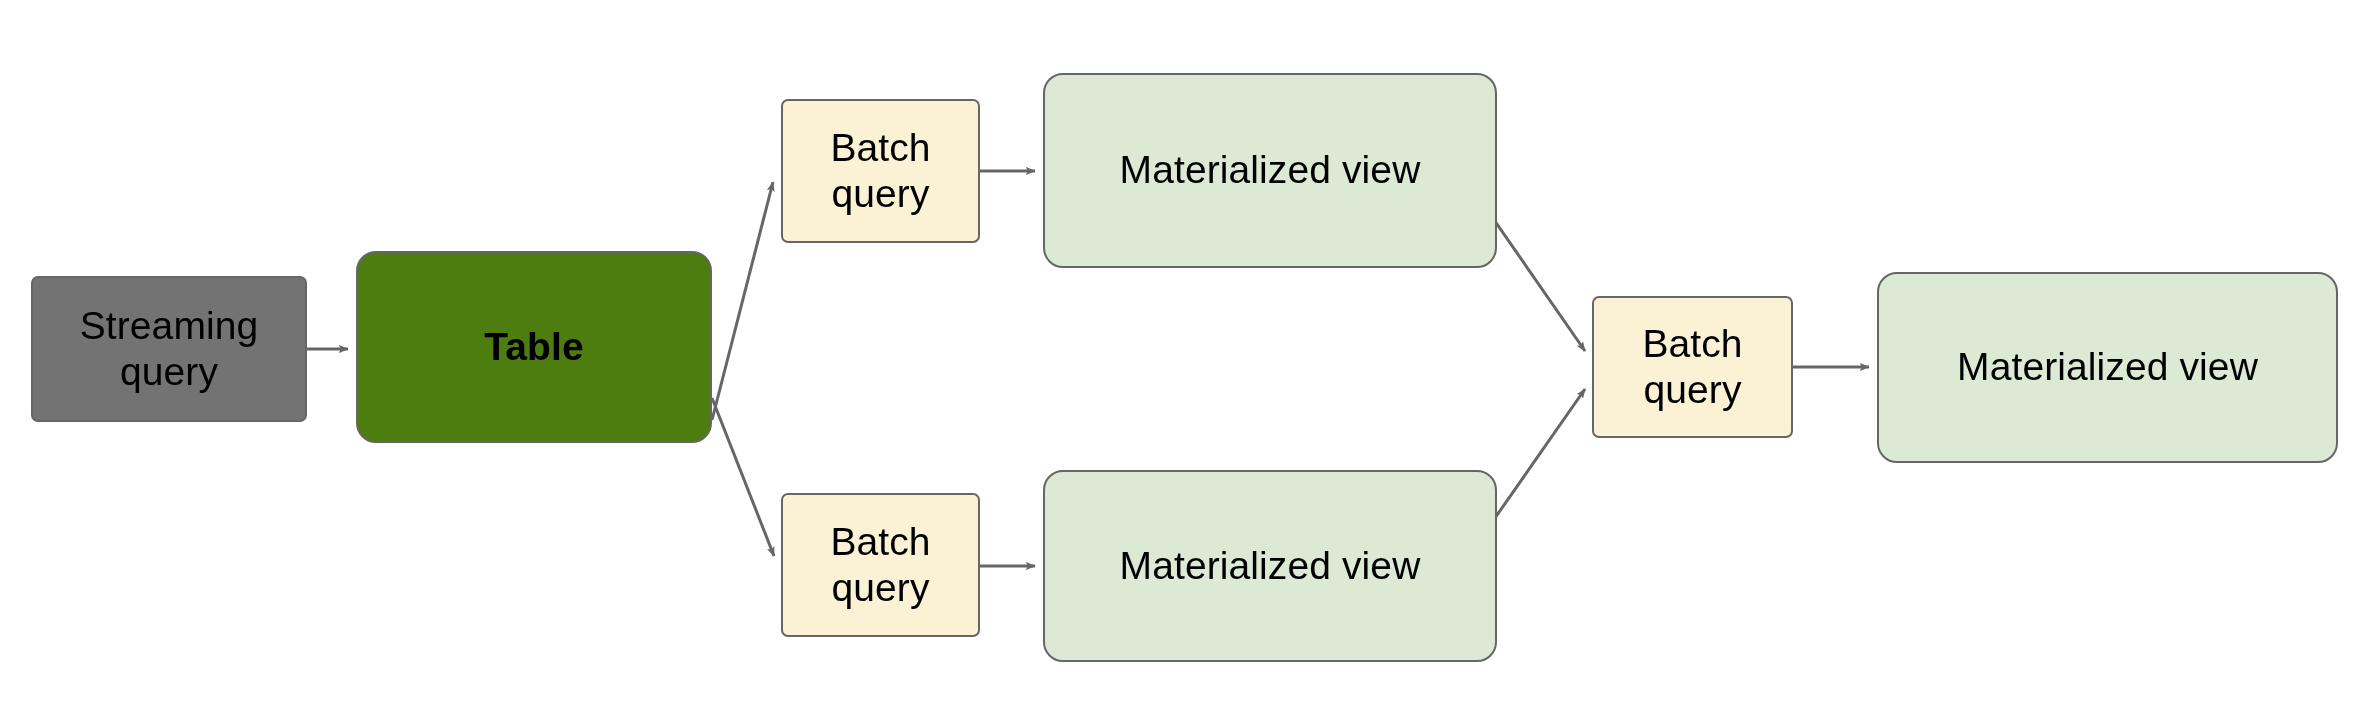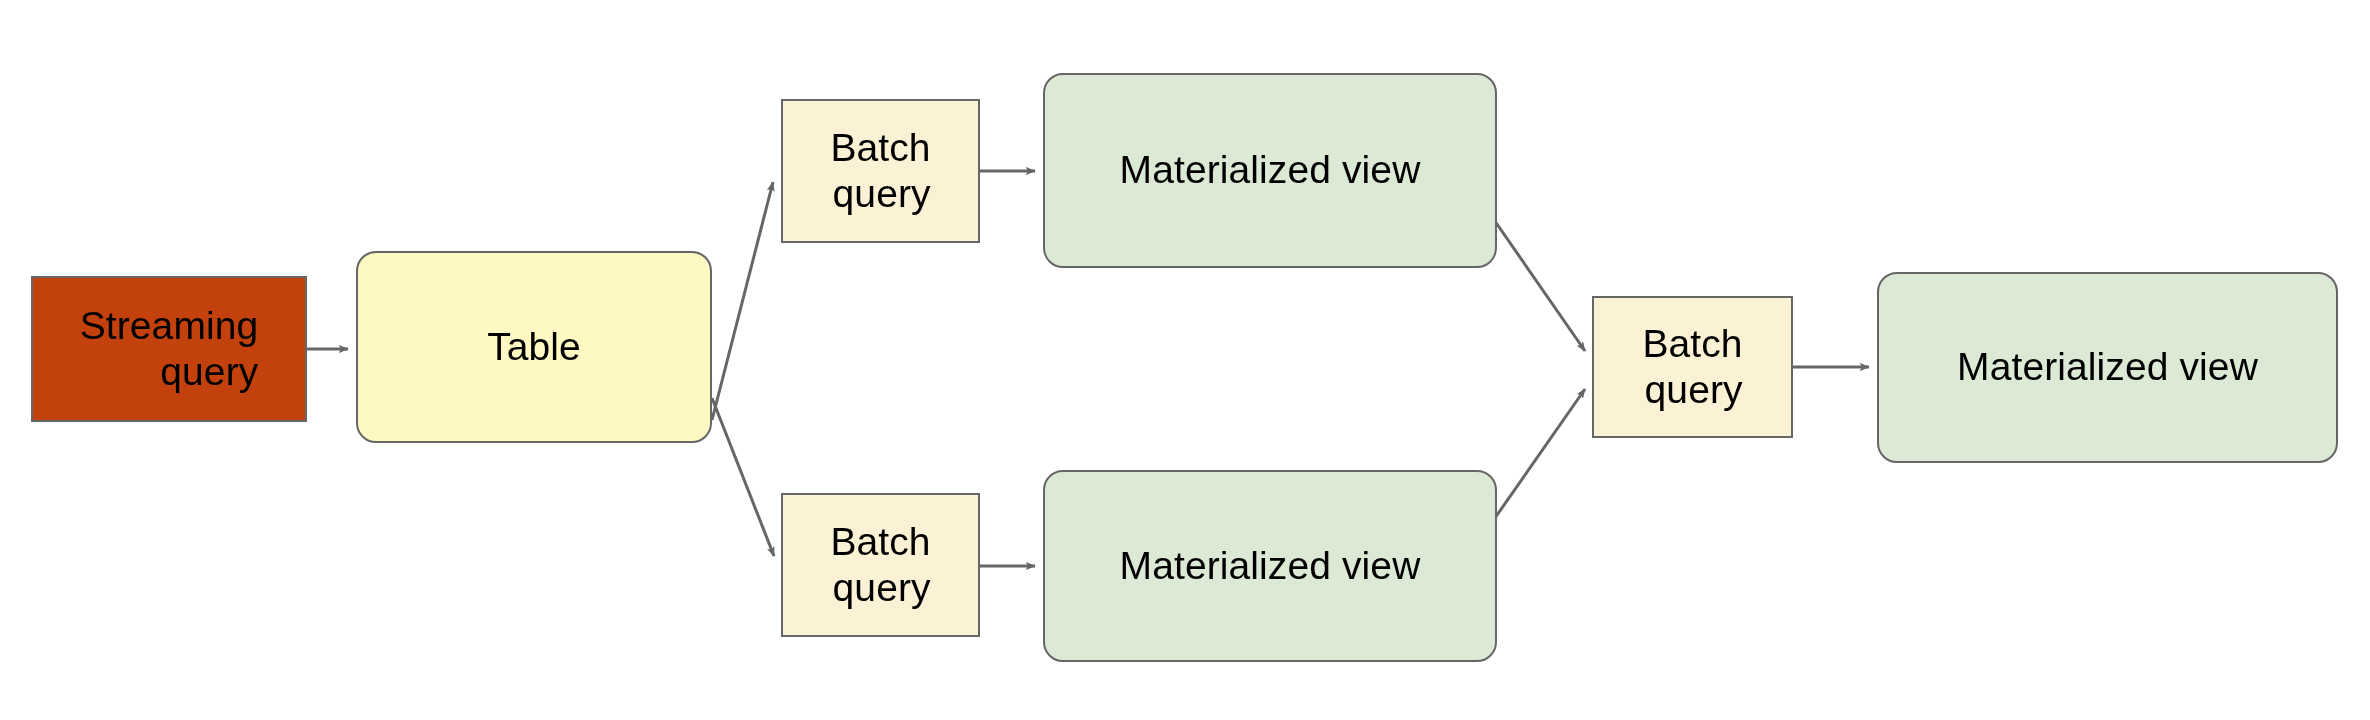--- a/index.html
+++ b/index.html
@@ -34,22 +34,21 @@
     text-align: center;
     color: #000000;
     font-size: 39px;
     line-height: 1.18;
     letter-spacing: 0.1px;
     white-space: pre-line;
     border: 2px solid #666666;
   }
   .node.process {
     background: #fbf2d5;
-    border-radius: 0;
-    text-align: right;
+    border-radius: 7px;
   }
   .node.store {
     background: #dce9d5;
     border-radius: 20px;
   }
 </style>
 </head>
 <body>
 
 <div id="canvas" style="background: rgb(255, 255, 255); width: 2370px; height: 720px;">
@@ -74,24 +73,24 @@
       <line x1="980" y1="566" x2="1035" y2="566" marker-end="url(#arrowhead)"></line>
 
       <line x1="1481" y1="201" x2="1585" y2="351" marker-end="url(#arrowhead)"></line>
 
       <line x1="1481" y1="538" x2="1585" y2="389" marker-end="url(#arrowhead)"></line>
 
       <line x1="1793" y1="367" x2="1869" y2="367" marker-end="url(#arrowhead)"></line>
     </g>
   </svg>
 
-  <div class="node process" style="left: 31px; top: 276px; width: 276px; height: 146px; border-color: rgb(102, 102, 102); color: rgb(0, 0, 0); background: #c2410c;">Streaming
+  <div class="node process" style="left: 31px; top: 276px; width: 276px; height: 146px; border-color: rgb(102, 102, 102); color: rgb(0, 0, 0); background: #737373;">Streaming
 query</div>
 
-  <div class="node store" style="left: 356px; top: 251px; width: 356px; height: 192px; border-color: rgb(102, 102, 102); color: rgb(0, 0, 0); background: #fef9c3;">Table</div>
+  <div class="node store" style="left: 356px; top: 251px; width: 356px; height: 192px; border-color: rgb(102, 102, 102); color: rgb(0, 0, 0); background: #4d7c0f; font-weight: bold;">Table</div>
 
   <div class="node process" style="left: 781px; top: 99px; width: 199px; height: 144px; border-color: rgb(102, 102, 102); color: rgb(0, 0, 0); background: rgb(251, 242, 213);">Batch
 query</div>
 
   <div class="node store" style="left: 1043px; top: 73px; width: 454px; height: 195px; border-color: rgb(102, 102, 102); color: rgb(0, 0, 0); background: rgb(220, 233, 213);">Materialized view</div>
 
   <div class="node process" style="left: 781px; top: 493px; width: 199px; height: 144px; border-color: rgb(102, 102, 102); color: rgb(0, 0, 0); background: rgb(251, 242, 213);">Batch
 query</div>
 
   <div class="node store" style="left: 1043px; top: 470px; width: 454px; height: 192px; border-color: rgb(102, 102, 102); color: rgb(0, 0, 0); background: rgb(220, 233, 213);">Materialized view</div>

